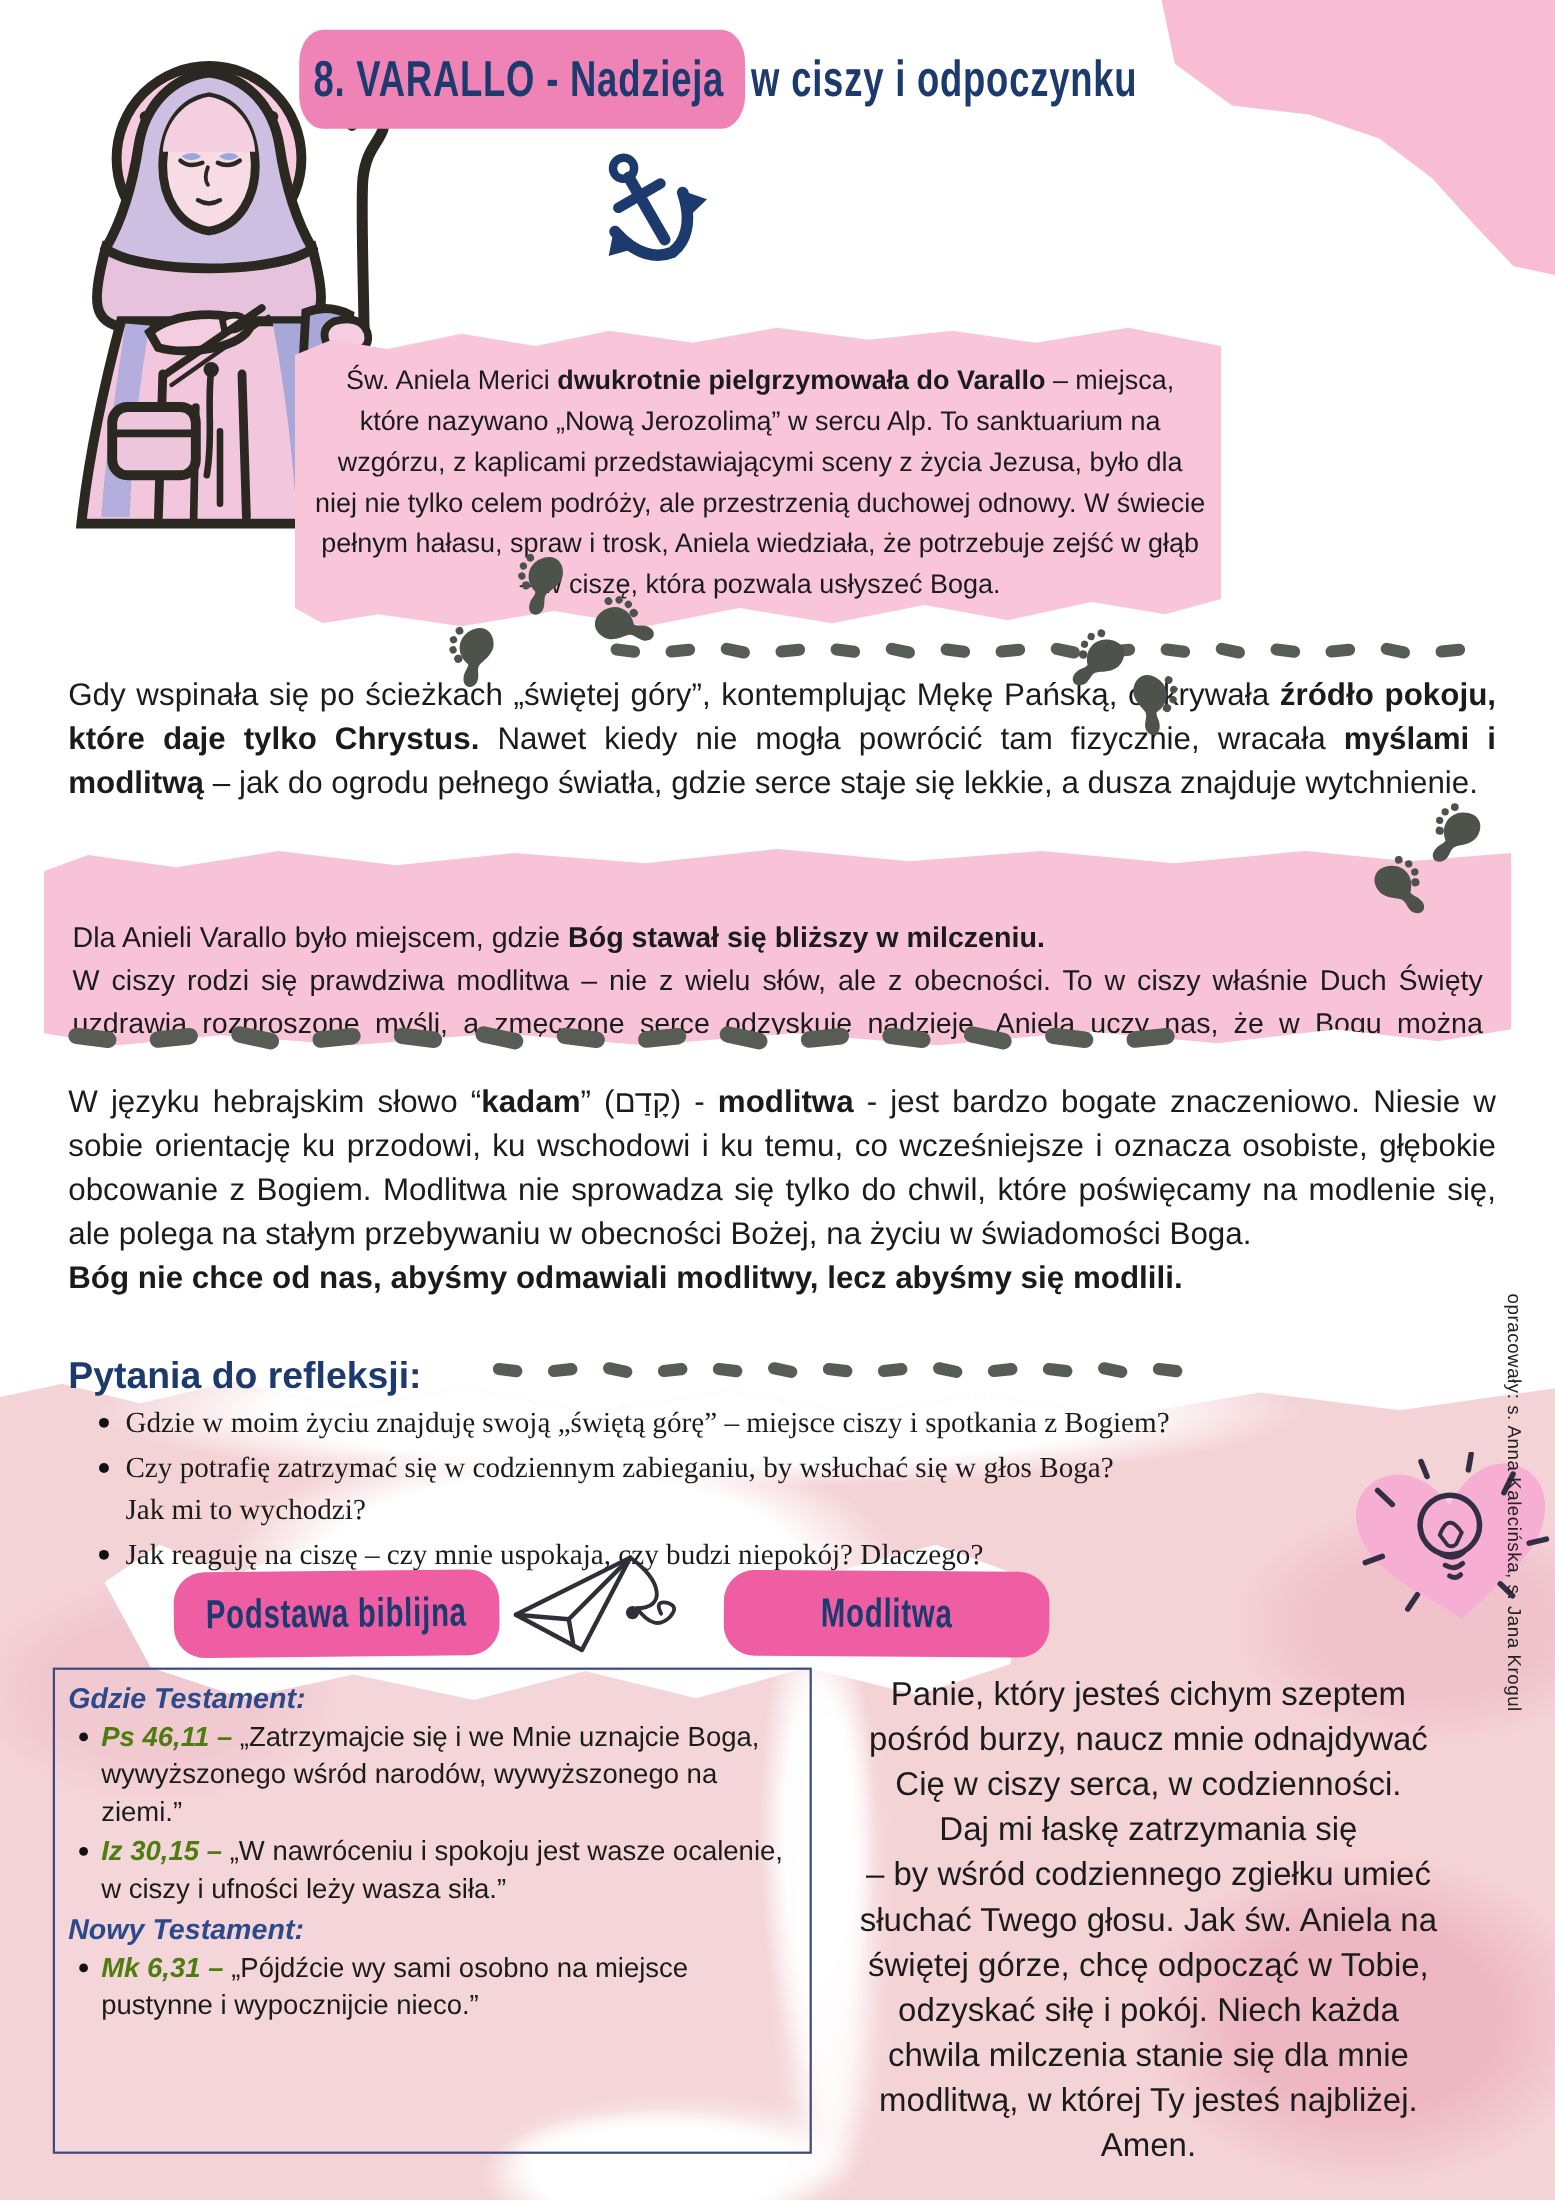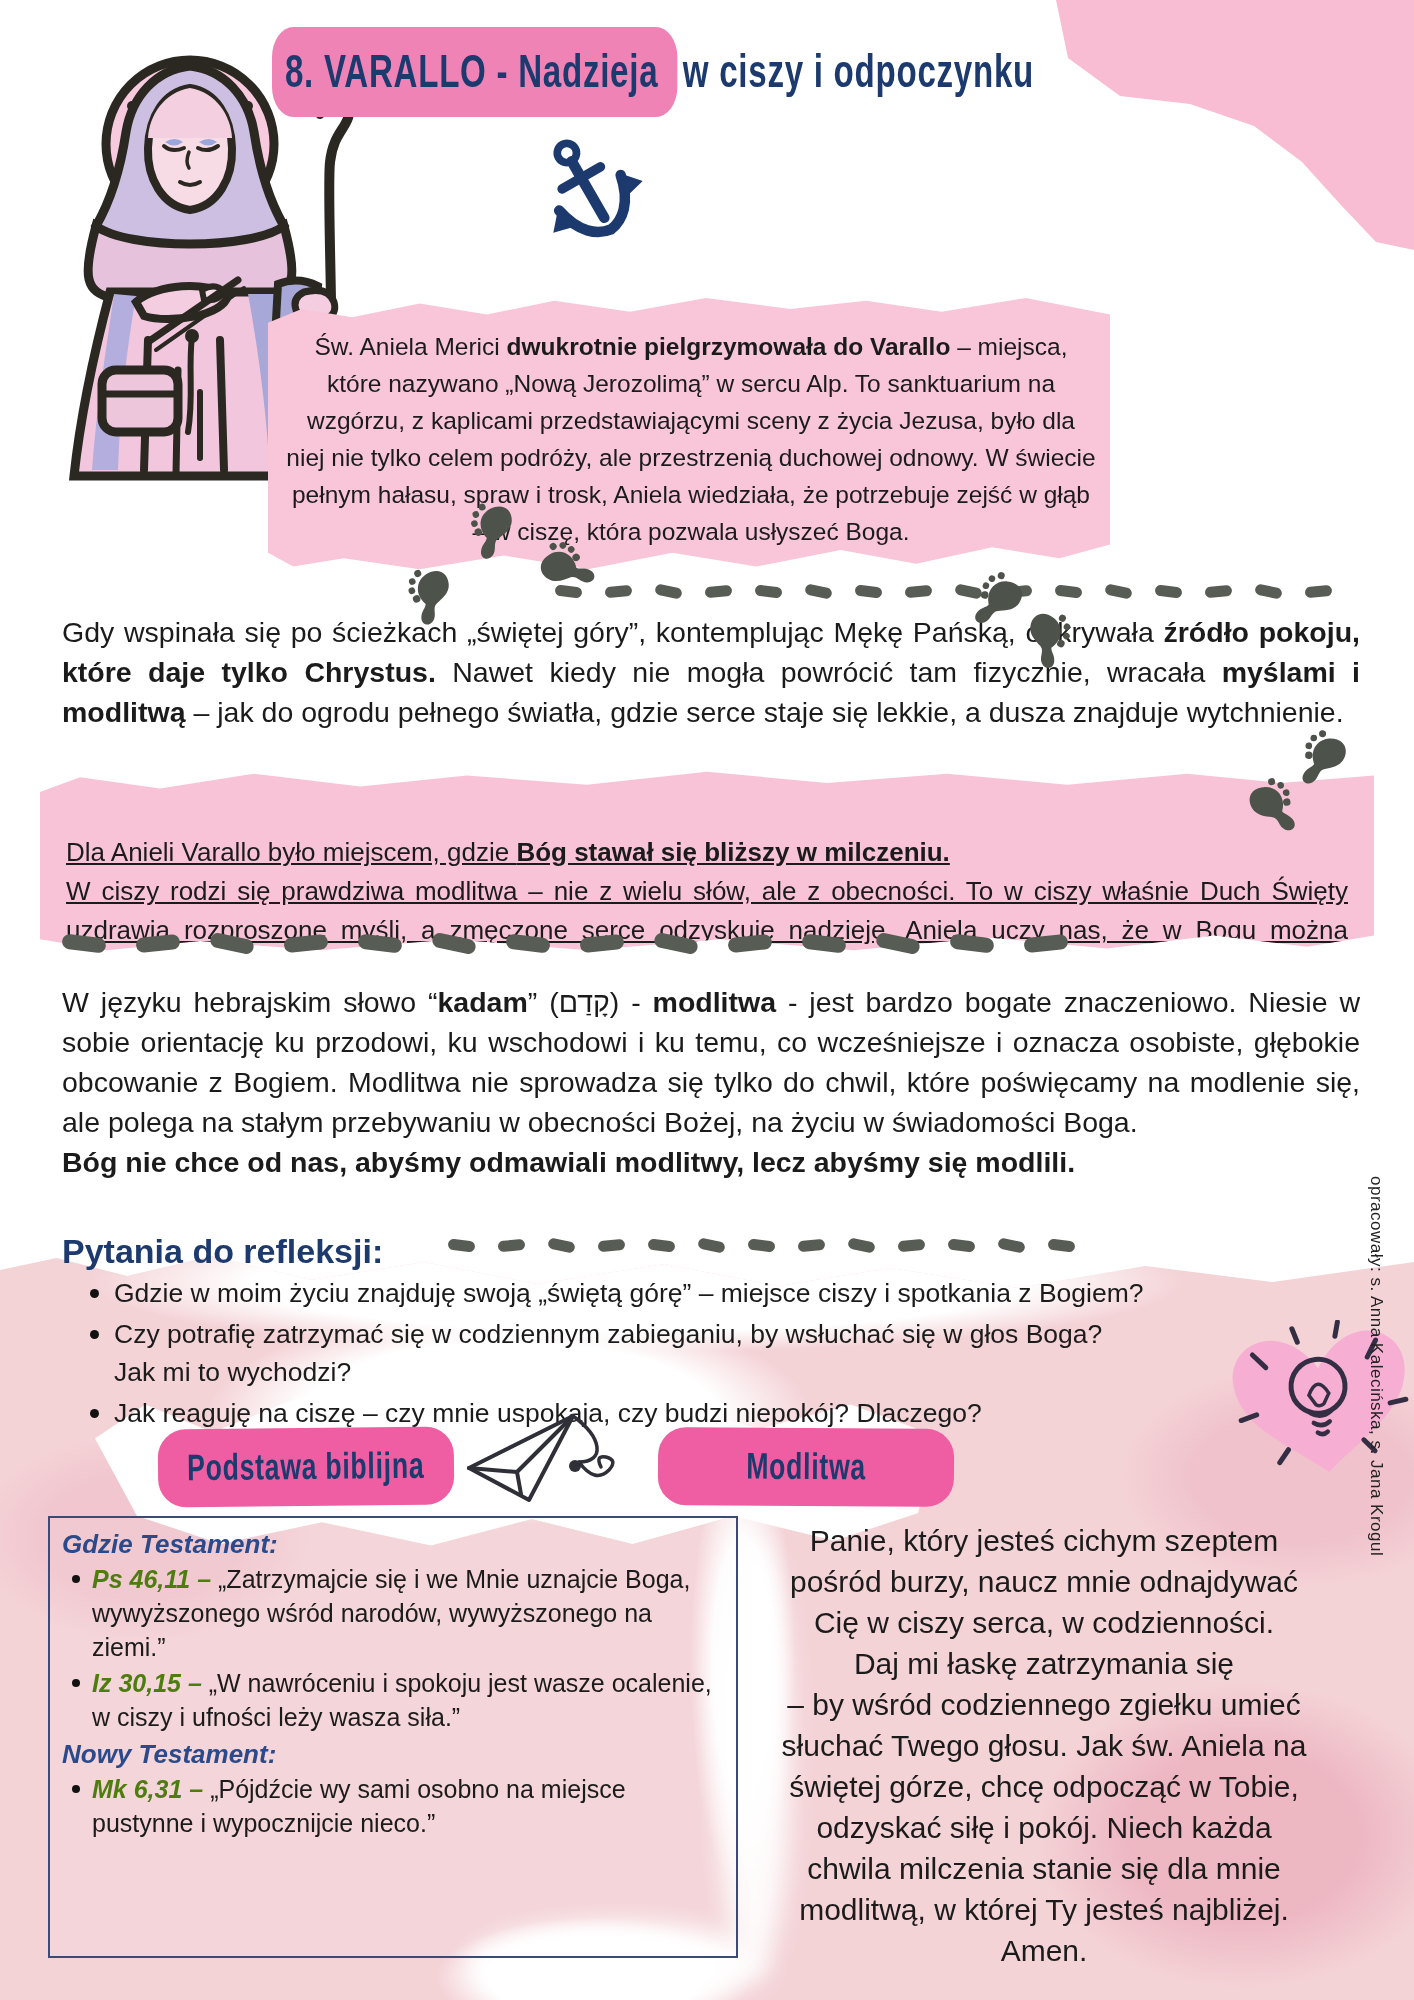--- a/index.html
+++ b/index.html
@@ -42,21 +42,21 @@
         font-weight:700;font-size:52px;line-height:1.1;color:#1d3a6e;letter-spacing:2px;}
 
   .saint{left:52px;top:40px;width:315px;height:448px;z-index:2;}
 
   
   .block1{left:268px;top:298px;width:842px;height:274px;background:#f8c6d8;z-index:2;
     padding:30px 14px 0 18px;font-size:24.5px;line-height:37px;text-align:center;
     clip-path:polygon(0 9%,4% 4%,10% 7%,18% 2%,26% 6%,34% 1%,43% 5%,52% 0,62% 4%,71% 1%,80% 5%,90% 0,100% 6%,100% 90%,94% 95%,86% 91%,77% 97%,68% 92%,58% 98%,48% 93%,38% 99%,28% 94%,18% 99%,9% 95%,3% 98%,0 93%);}
   .block2{left:40px;top:770px;width:1334px;height:184px;background:#f8c3d6;z-index:2;
     padding:24px 26px 0 26px;font-size:26px;line-height:39px;text-align:justify;white-space:pre-line;
-    clip-path:polygon(0 12%,3% 4%,9% 10%,16% 2%,24% 9%,32% 3%,41% 8%,50% 1%,59% 7%,68% 2%,77% 8%,86% 2%,93% 7%,100% 3%,100% 90%,95% 96%,88% 90%,80% 97%,71% 91%,61% 98%,51% 92%,41% 98%,31% 92%,21% 98%,12% 93%,5% 98%,0 92%);text-decoration:underline;}
+    clip-path:polygon(0 12%,3% 4%,9% 10%,16% 2%,24% 9%,32% 3%,41% 8%,50% 1%,59% 7%,68% 2%,77% 8%,86% 2%,93% 7%,100% 3%,100% 90%,95% 96%,88% 90%,80% 97%,71% 91%,61% 98%,51% 92%,41% 98%,31% 92%,21% 98%,12% 93%,5% 98%,0 92%);}
 
   .para{left:62px;top:612px;width:1298px;font-size:28.5px;line-height:40px;text-align:justify;z-index:2;}
   .para2{left:62px;top:982px;width:1298px;font-size:28.5px;line-height:40px;text-align:justify;
          white-space:pre-line;z-index:2;}
 
   
   .dl{display:flex;align-items:center;z-index:3;}
   .dl span{background:#575c54;border-radius:8px;flex:none;}
   .dl.small span{width:27px;height:11px;margin-right:23px;}
   .dl.big span{width:44px;height:15px;margin-right:30px;}
@@ -65,21 +65,21 @@
   .dl span:nth-child(3n){transform:rotate(12deg);}
   .dash1{left:555px;top:586px;}
   .dash2{left:62px;top:936px;}
   .dash3{left:448px;top:1240px;}
   .fp{position:absolute;width:50px;height:60px;color:#4d524b;z-index:3;}
 
   
   .reflect-head{left:62px;top:1232px;font-size:34px;font-weight:700;color:#1d3a6e;z-index:2;}
   .reflect-list{left:80px;top:1274px;width:1300px;margin:0;padding:0;list-style:none;
     font-size:26.5px;line-height:38px;z-index:2;}
-  .reflect-list li{position:relative;padding-left:34px;margin-bottom:3px;white-space:pre-line;}
+  .reflect-list li{position:relative;padding-left:34px;margin-bottom:3px;white-space:pre-line;font-family:Liberation Serif, serif;}
   .reflect-list li::before{content:"";position:absolute;left:10px;top:15px;width:9px;height:9px;
     border-radius:50%;background:#121212;}
 
   
   .pill{position:absolute;height:78px;background:#ef5da2;border-radius:28px;z-index:2;
     display:flex;align-items:center;justify-content:center;}
   .pill-bible{left:158px;top:1428px;width:296px;transform:rotate(-.6deg);}
   .pill-prayer{left:658px;top:1428px;width:296px;transform:rotate(.4deg);}
   .cond2{display:inline-block;transform:scaleX(.72);transform-origin:center;
     font-weight:700;font-size:37px;color:#1d3a6e;white-space:nowrap;letter-spacing:1px;}

